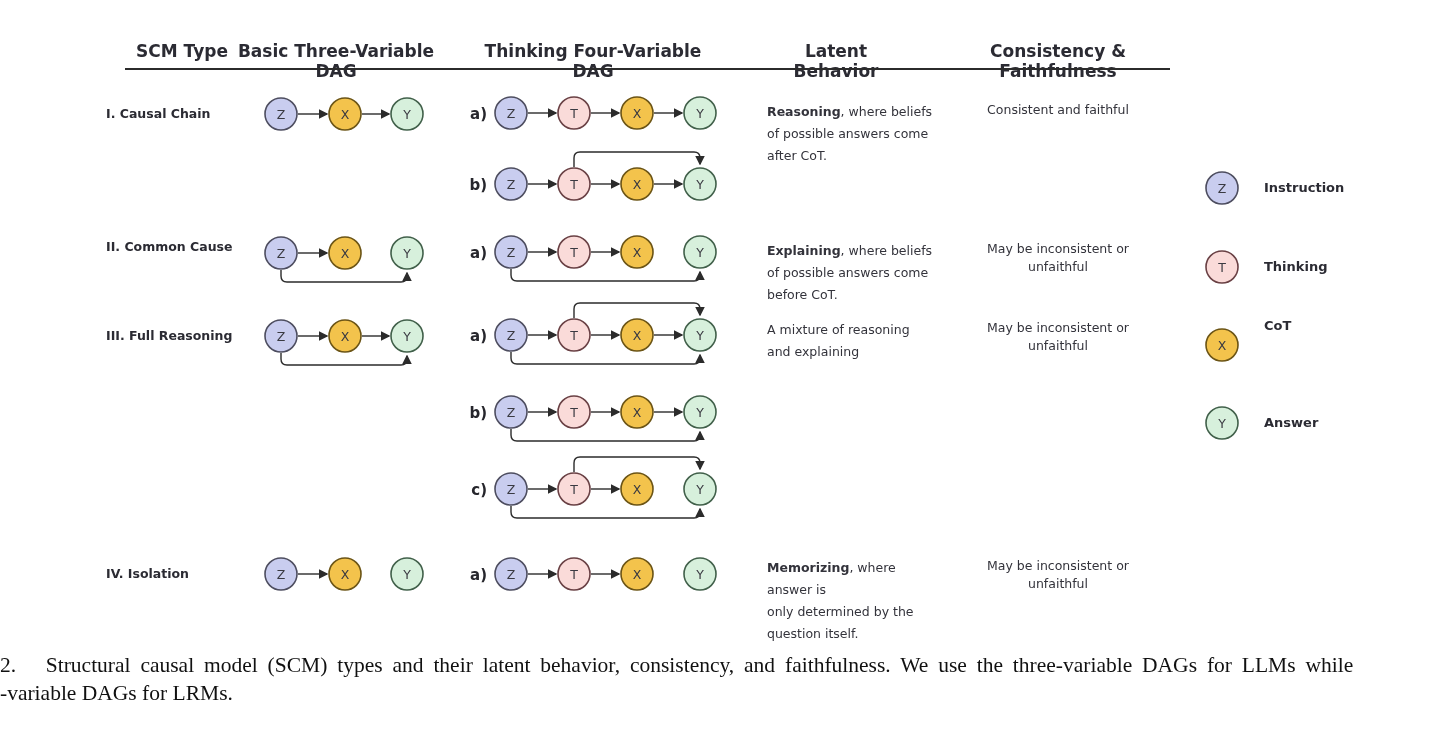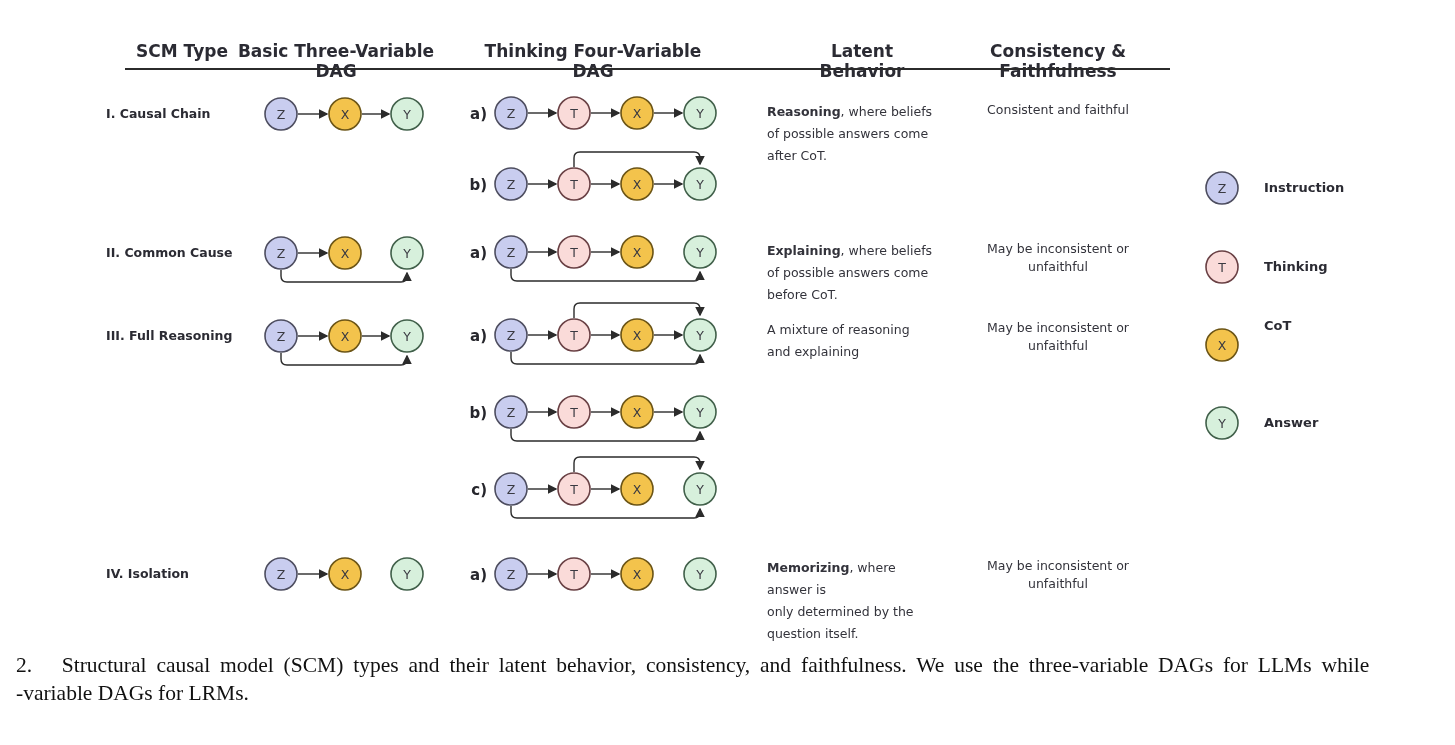--- a/index.html
+++ b/index.html
@@ -9,21 +9,21 @@
   .hdr{position:absolute;top:41px;font-size:17px;font-weight:bold;text-align:center;color:#2b2b33;}
   .divider{position:absolute;left:125px;top:68px;width:1045px;height:1.6px;background:#2b2b2b;}
   .rowlabel{position:absolute;left:106px;width:150px;font-size:12.5px;font-weight:bold;
             color:#2b2b33;}
   .behavior{position:absolute;left:767px;width:175px;font-size:12.5px;line-height:22px;
             white-space:pre-line;color:#33333b;}
   .behavior .bold{font-weight:bold;}
   .consistency{position:absolute;left:958px;width:200px;font-size:12.5px;line-height:17.5px;
                text-align:center;white-space:pre-line;color:#33333b;}
   .legendlabel{position:absolute;left:1264px;font-size:13px;font-weight:bold;color:#2b2b33;}
-  .caption{position:absolute;left:16px;font-family:"Liberation Serif","DejaVu Serif",serif;
+  .caption{position:absolute;left:0;font-family:"Liberation Serif","DejaVu Serif",serif;
            font-size:21.5px;color:#111;white-space:pre;}
   .caption.justified{word-spacing:4.5px;}
   .edge{stroke:#2b2b2b;stroke-width:1.4;fill:none;}
   .node-label{font-family:"DejaVu Sans",sans-serif;font-size:12.5px;fill:#3a3a42;text-anchor:middle;}
   .tag{font-family:"DejaVu Sans",sans-serif;font-size:15px;font-weight:bold;fill:#26262c;}
 </style>
 </head>
 <body>
 
 <div class="page">
@@ -184,27 +184,27 @@
         <circle cx="1222" cy="345" r="16" fill="#f3c34c" stroke="#6b5415" stroke-width="1.6"></circle>
         <text x="1222" y="349.5" class="node-label">X</text>
         <circle cx="1222" cy="423" r="16" fill="#d7f0dc" stroke="#41604a" stroke-width="1.6"></circle>
         <text x="1222" y="427.5" class="node-label">Y</text>
       </g>
     </svg>
 
   <div class="hdr" style="left:122px;width:120px">SCM Type</div>
   <div class="hdr" style="left:236px;width:200px">Basic Three-Variable DAG</div>
   <div class="hdr" style="left:483px;width:220px">Thinking Four-Variable DAG</div>
-  <div class="hdr" style="left:787px;width:150px">Latent Behavior</div>
+  <div class="hdr" style="left:761px;width:150px">Latent Behavior</div>
   <div class="hdr" style="left:948px;width:220px">Consistency &amp; Faithfulness</div>
 
   <div class="divider"></div>
 
   <div class="rowlabel" style="top:106px">I. Causal Chain</div>
-  <div class="rowlabel" style="top:245px">II. Common Cause</div>
+  <div class="rowlabel" style="top:239px">II. Common Cause</div>
   <div class="rowlabel" style="top:328px">III. Full Reasoning</div>
   <div class="rowlabel" style="top:566px">IV. Isolation</div>
 
   <div class="behavior" style="top:101px"><span class="bold">Reasoning</span><span>, where beliefs
 of possible answers come
 after CoT.</span></div>
   <div class="behavior" style="top:240px"><span class="bold">Explaining</span><span>, where beliefs
 of possible answers come
 before CoT.</span></div>
   <div class="behavior" style="top:319px"><span class="bold"></span><span>A mixture of reasoning

